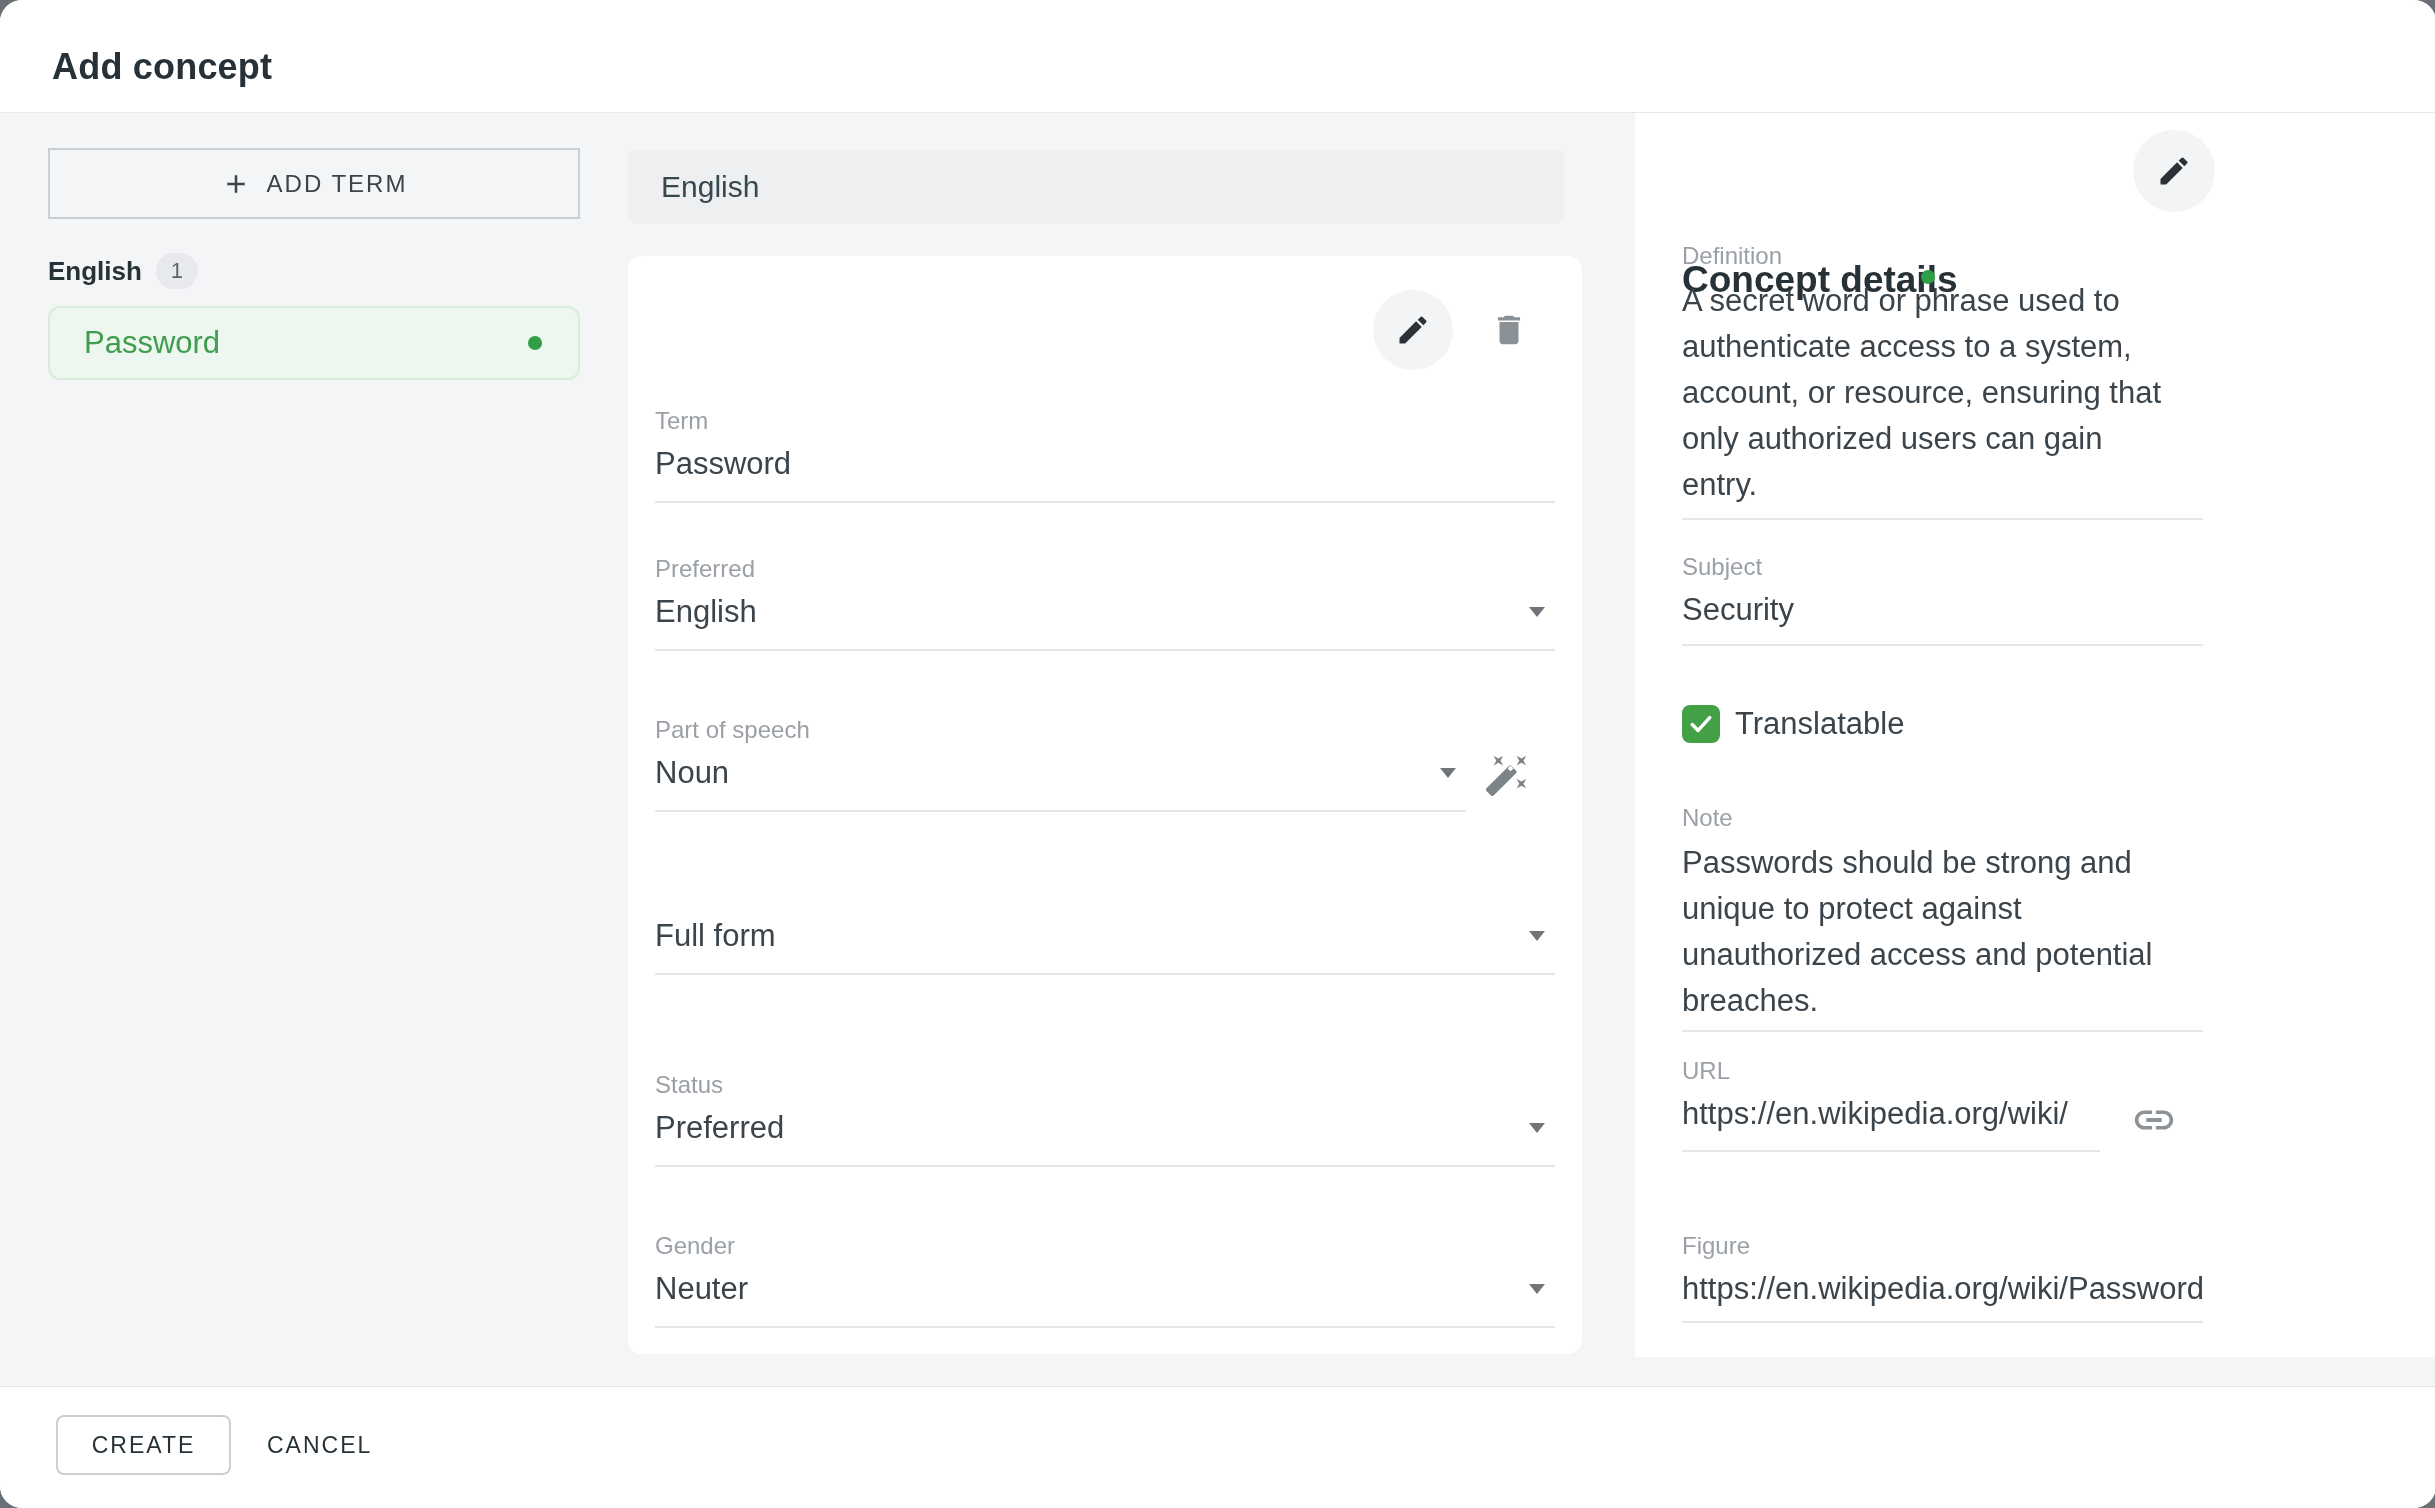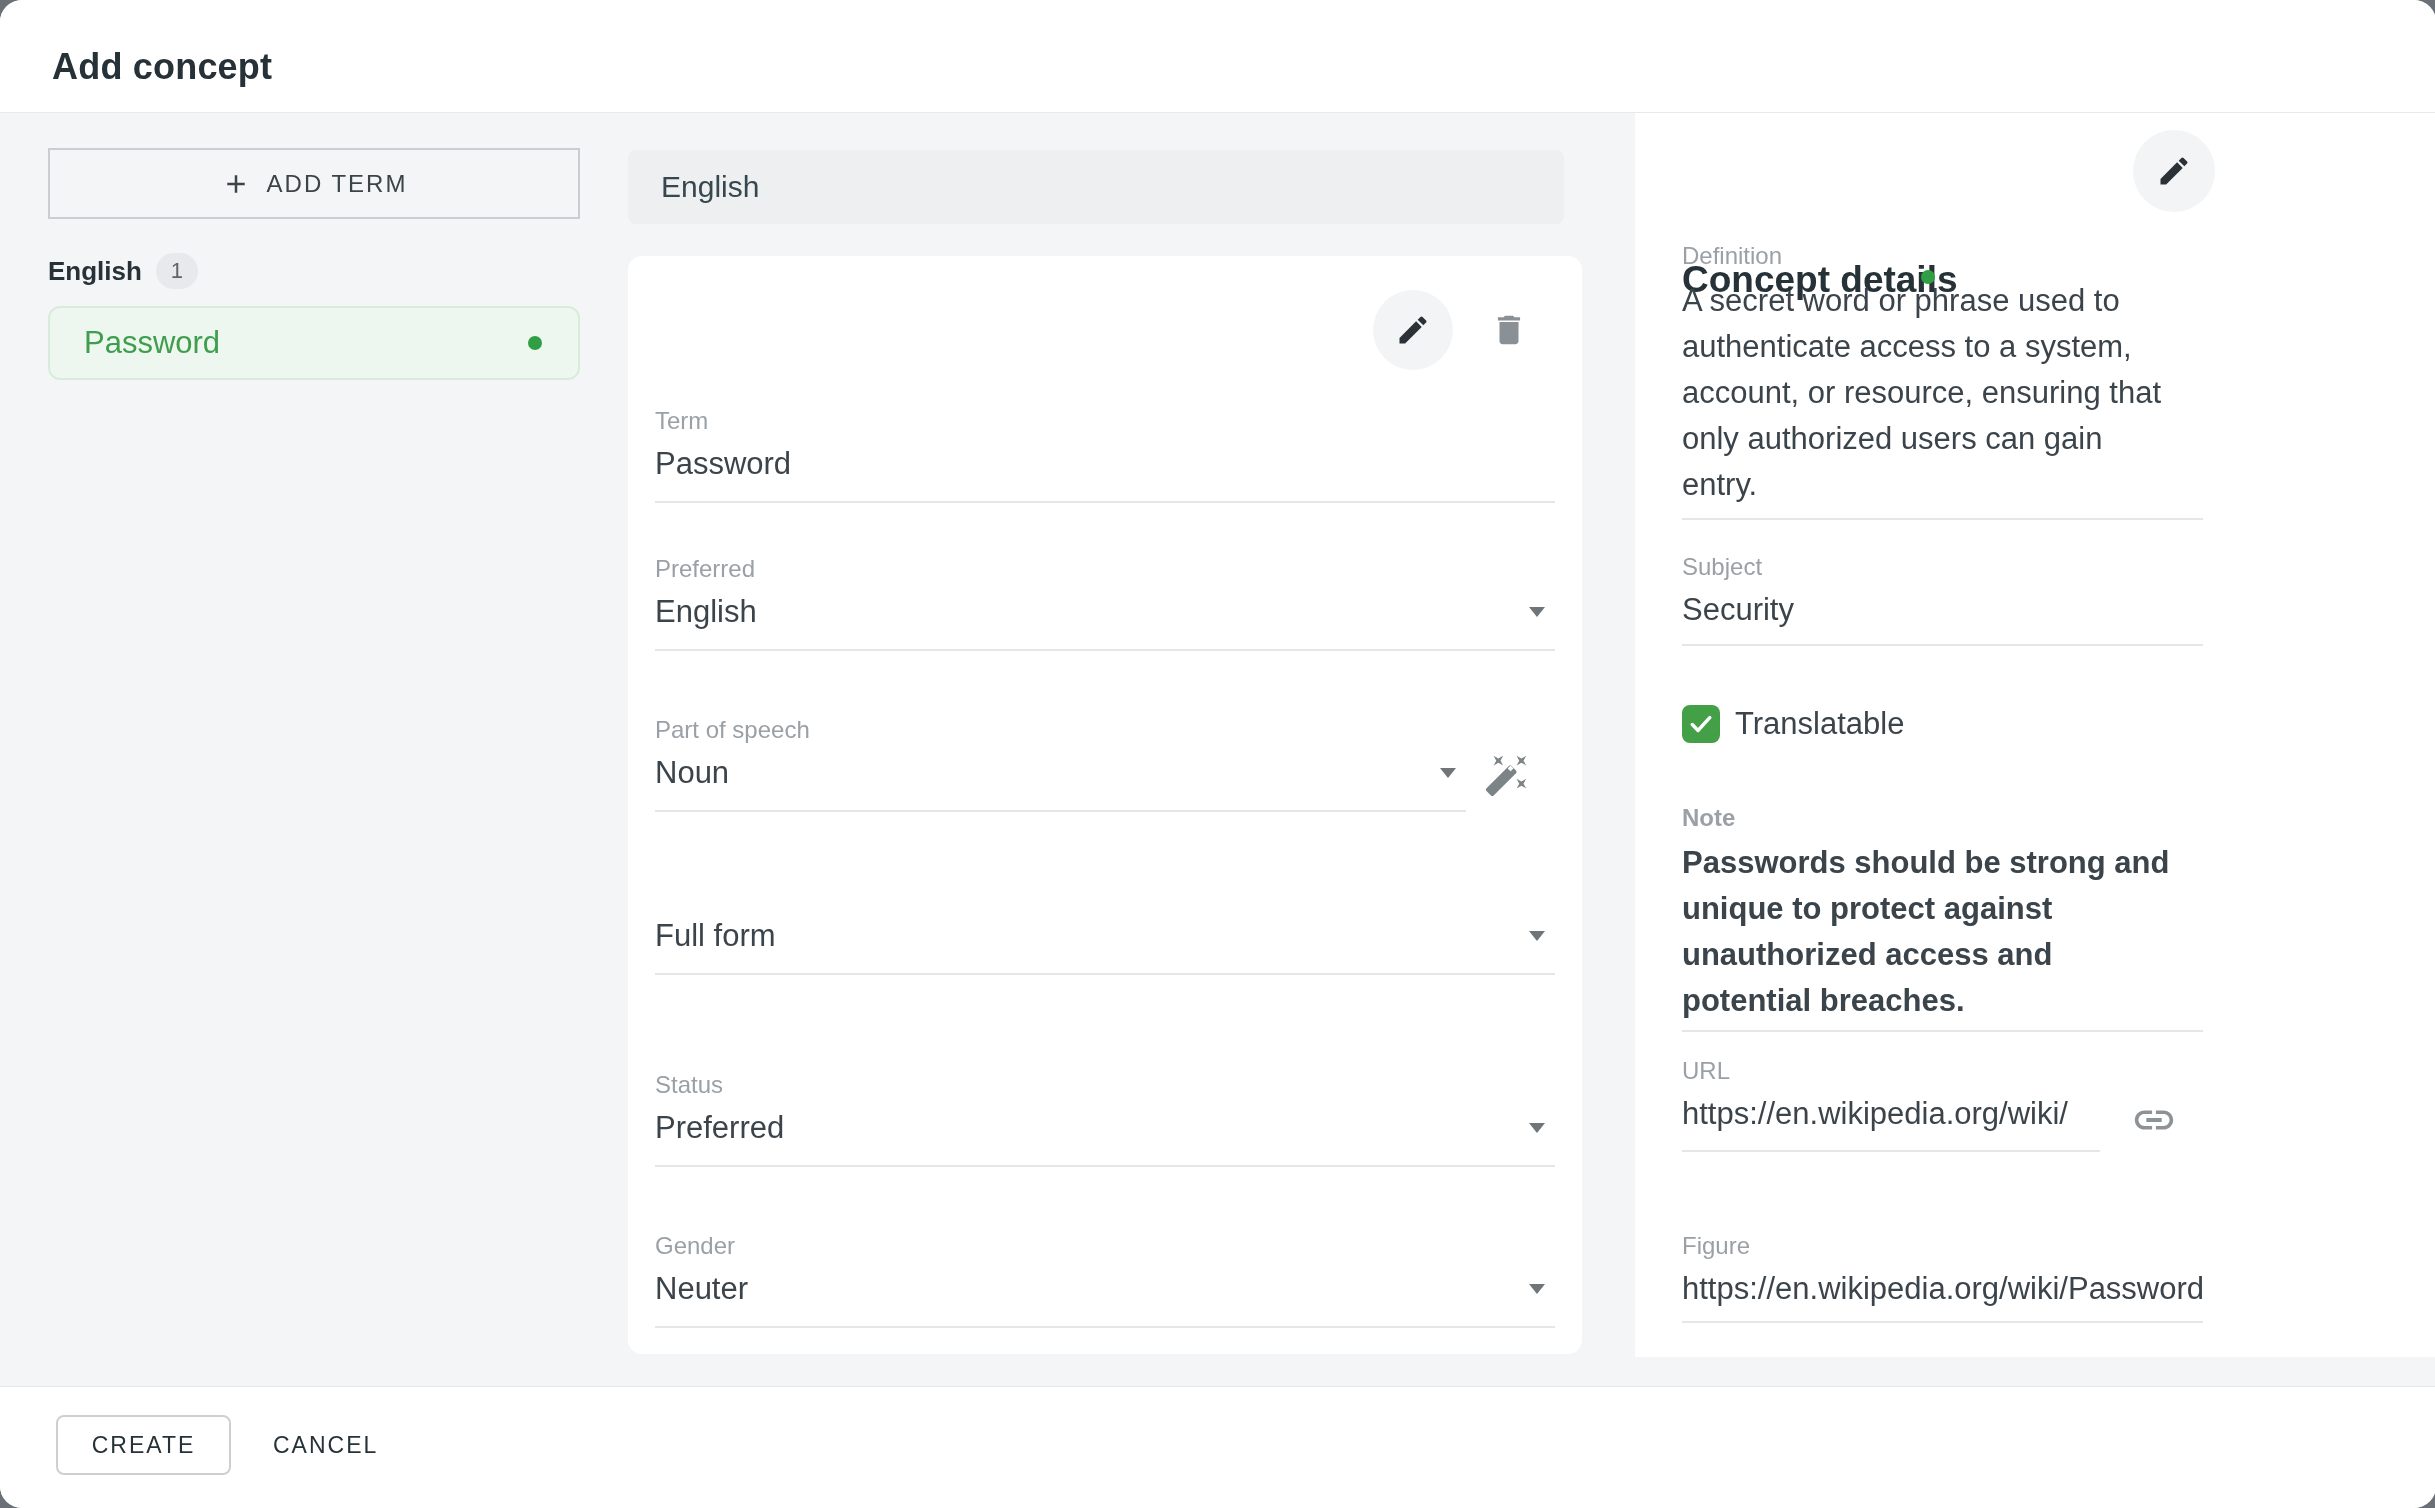--- a/index.html
+++ b/index.html
@@ -85,21 +85,21 @@
   .link-btn svg{width:46px;height:46px;fill:#8d9296;}
   
   .footer{position:absolute;left:0;top:1386px;width:2436px;height:122px;background:#fff;border-top:1px solid #e4e6e8;padding-left:28px;}
   .create-btn{
     position:absolute;left:56px;top:28px;width:175px;height:60px;box-sizing:border-box;
     border:2px solid #ccd0d3;border-radius:8px;background:#fff;cursor:pointer;
     font-size:23px;letter-spacing:2px;font-weight:500;color:#263238;
     display:flex;align-items:center;justify-content:center;
   }
   .cancel-btn{
-    position:absolute;left:255px;top:28px;height:60px;padding:0 18px;border:none;background:transparent;cursor:pointer;
+    position:absolute;left:249px;top:28px;height:60px;padding:0 18px;border:none;background:transparent;cursor:pointer;
     font-size:23px;letter-spacing:2px;font-weight:500;color:#263238;
     display:flex;align-items:center;justify-content:center;
   }
 </style>
 </head>
 <body>
 
 <div class="dialog">
 
   <div class="header">
@@ -224,21 +224,21 @@
 
     <div class="checkbox-row">
       <span class="checkbox">
         <svg viewBox="0 0 24 24">
             <path fill="none" stroke="#ffffff" stroke-width="3" stroke-linecap="round" stroke-linejoin="round" d="M4.5 12.5l5 5 10-11"></path>
           </svg>
       </span>
       <span class="checkbox-label">Translatable</span>
     </div>
 
-    <div class="rfield" style="top:690px;font-weight:bold;">
+    <div class="rfield" style="top:690px;">
       <div class="f-label">Note</div>
       <div class="r-text">Passwords should be strong and unique to protect against unauthorized access and potential breaches.</div>
       <div class="r-line" style="margin-top:6px;"></div>
     </div>
 
     <div class="rfield" style="top:943px;width:418px;">
       <div class="f-label">URL</div>
       <div class="r-value">https://en.wikipedia.org/wiki/</div>
       <div class="r-line" style="margin-top:16px;"></div>
     </div>

